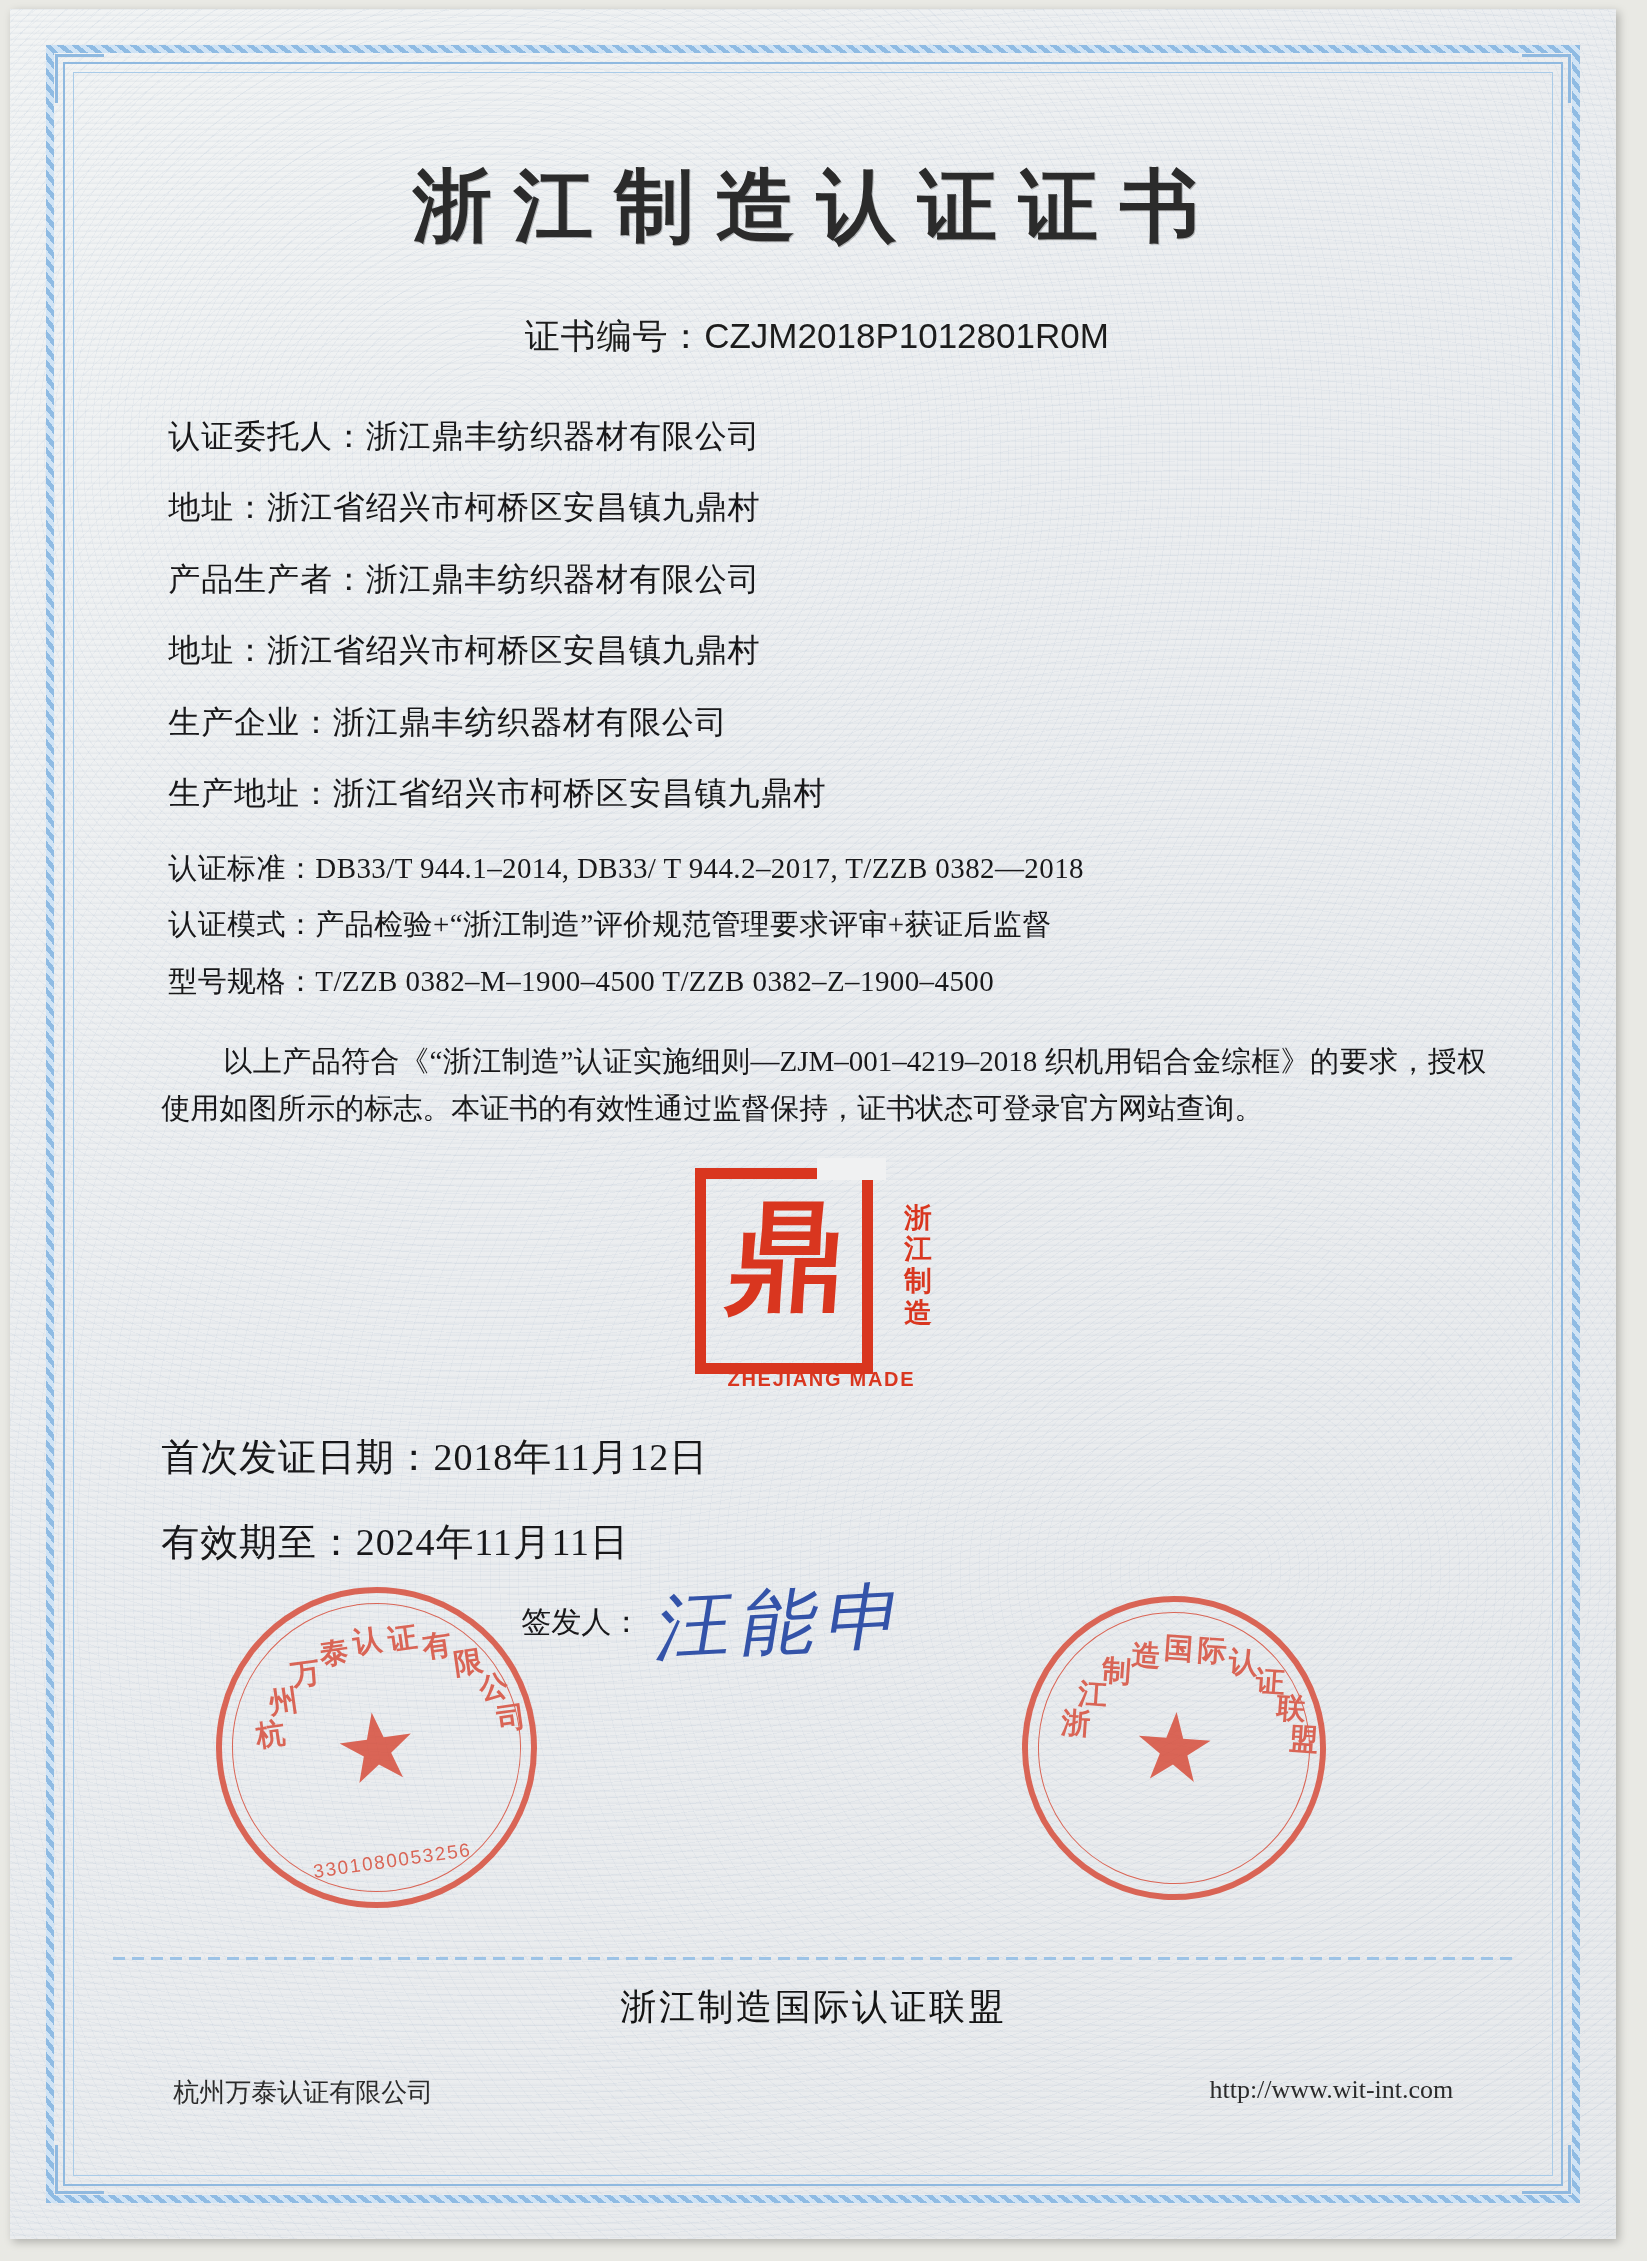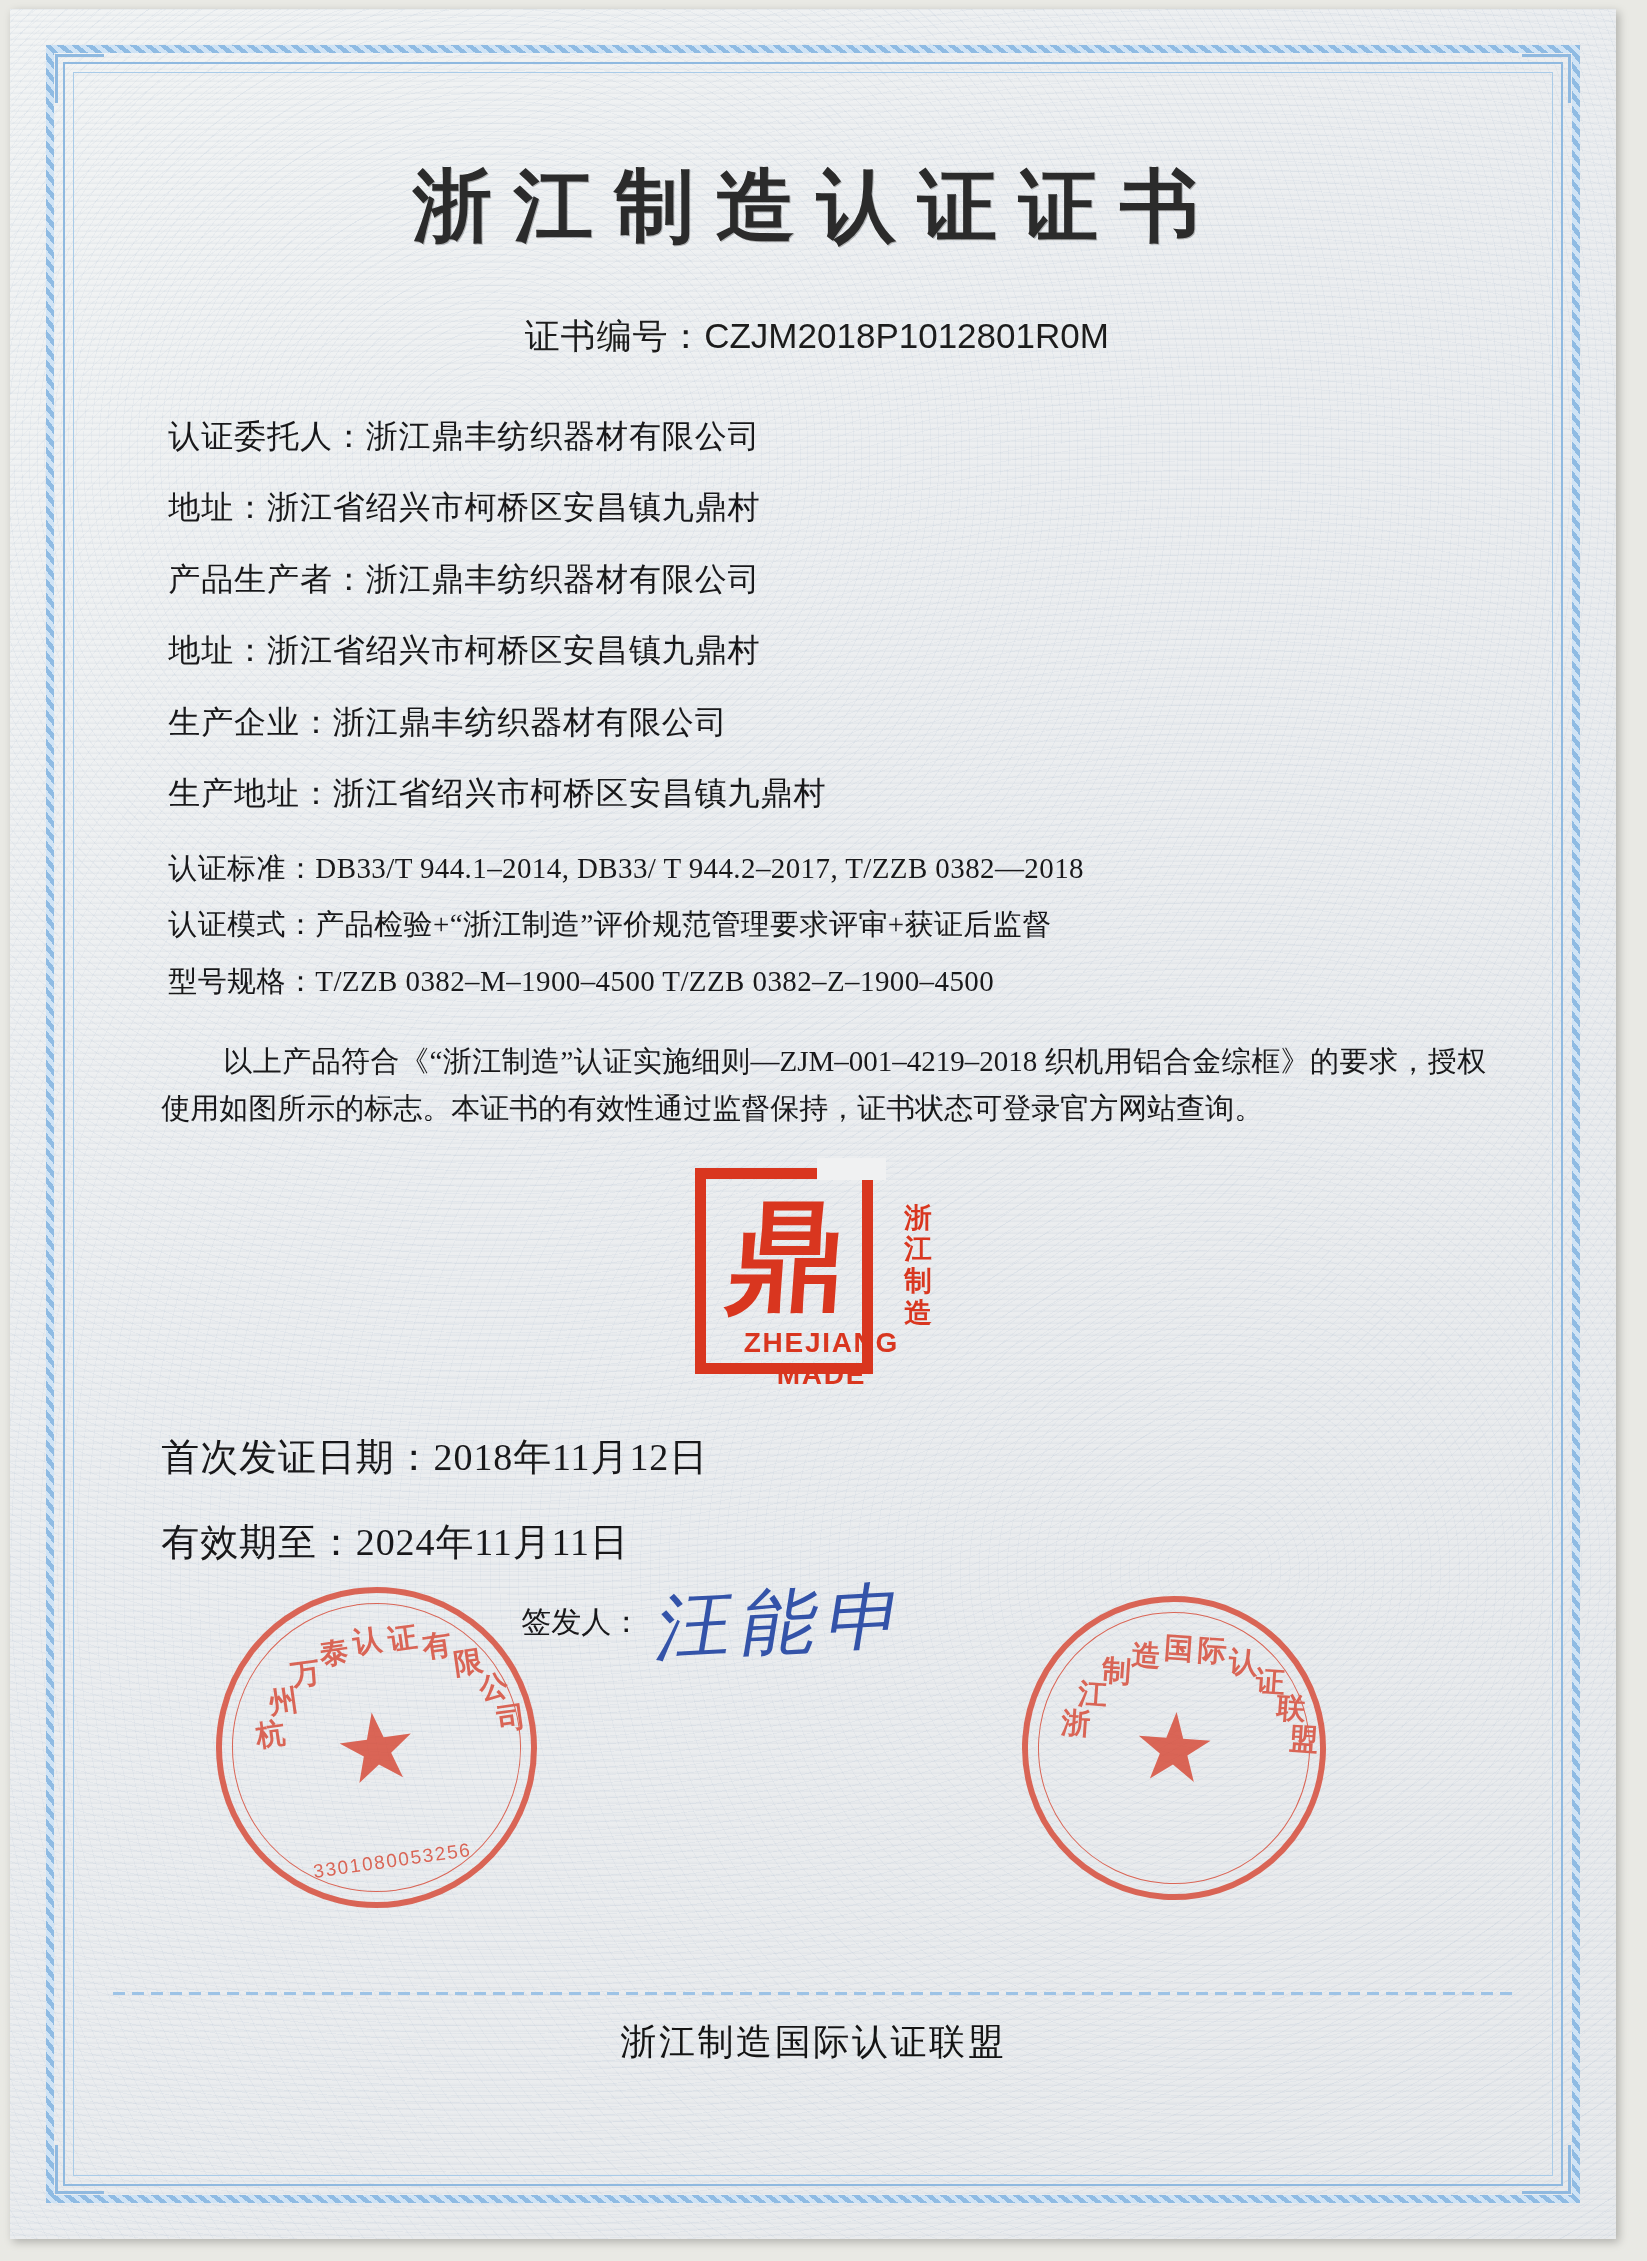--- a/index.html
+++ b/index.html
@@ -187,21 +187,21 @@
     text-align: center;
     font-family: "DejaVu Sans", sans-serif;
     font-weight: bold;
   }
   .logo .en {
     position: absolute;
     left: 8.6px;
     bottom: 1.7px;
     width: 249px;
     text-align: center;
-    font-size: 28px;
+    font-size: 20px;
     letter-spacing: 1.7px;
     color: #d9361f;
     font-family: "Liberation Sans", sans-serif;
     font-weight: bold;
   }
 
   .dates {
     margin-top: 39px;
     padding-left: 48px;
     position: relative;
@@ -447,17 +447,21 @@
         <span style="transform: rotate(40deg) translate(0,-120px) rotate(-40deg);">证</span>
         <span style="transform: rotate(56deg) translate(0,-120px) rotate(-56deg);">联</span>
         <span style="transform: rotate(72deg) translate(0,-120px) rotate(-72deg);">盟</span>
       </div>
       <div class="star">★</div>
     </div>
 
     <div class="footer">
       <div class="divider"></div>
       <div class="org">浙江制造国际认证联盟</div>
+      <div class="bottom-line">
+        <span>杭州万泰认证有限公司</span>
+        <span class="url">http://www.wit-int.com</span>
+      </div>
     </div>
 
   </div>
 </div>
 
 
 </body></html>

